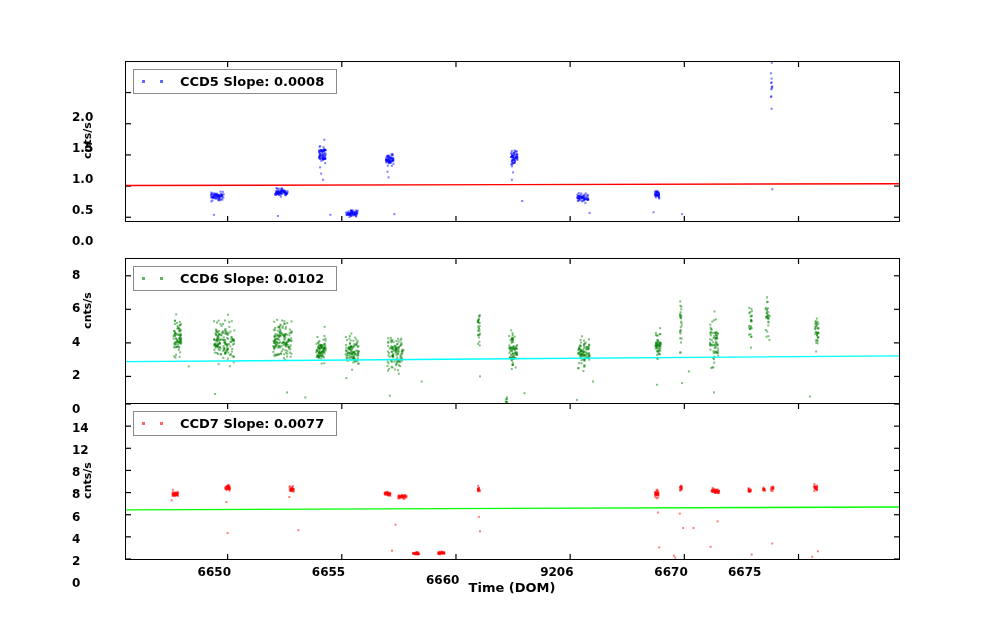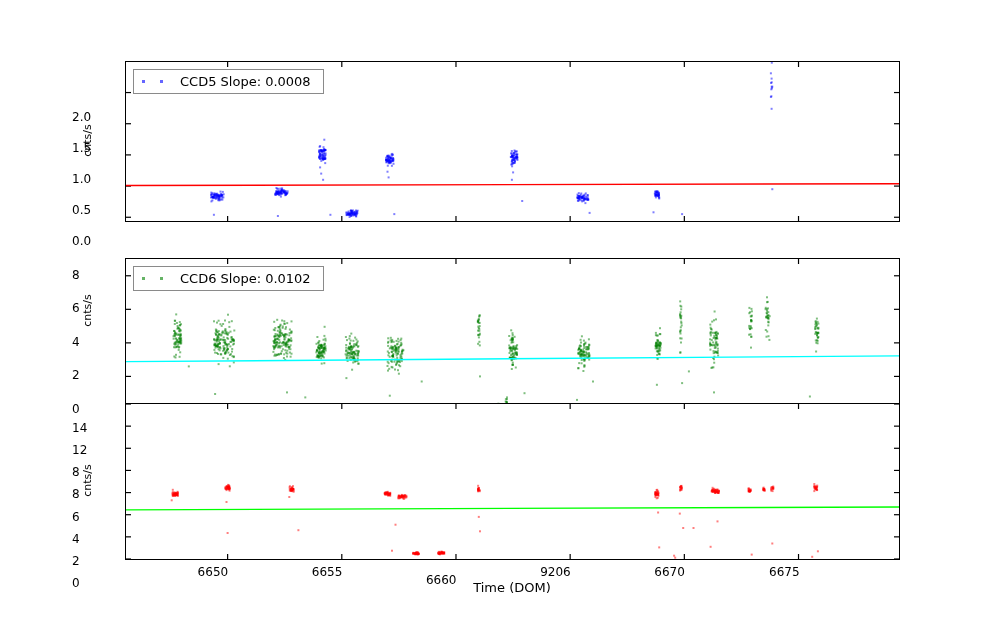--- a/index.html
+++ b/index.html
@@ -1,17 +1,17 @@
 <!DOCTYPE html>
 <html><head>
 <meta charset="utf-8">
 <style>
   html,body { margin:0; padding:0; background:#ffffff; }
   body { width:1000px; height:624px; font-family:"DejaVu Sans", sans-serif; color:#000; }
-  #figure { position:relative; width:1000px; height:624px; background:#ffffff; overflow:hidden; }
+  #figure { position:relative; width:1000px; height:624px; background:#ffffff; overflow:hidden;font-weight:bold; }
   .axes { position:absolute; border:1px solid #000; background:#ffffff; box-sizing:border-box; }
   #ax0 { left:125px; top:61px;  width:775px; height:161px; }
   #ax1 { left:125px; top:216px; width:775px; height:158px;margin-top:42px; }
   #ax2 { left:125px; top:403px; width:775px; height:157px; }
   .axes svg { position:absolute; left:0; top:0; display:block; }
   .legend { position:absolute; left:7px; top:7px; background:#ffffff; border:1px solid #8a8a8a;
             padding:4px 12px 4px 8px; display:flex; align-items:center; font-size:13px; line-height:15px;
             white-space:nowrap; z-index:5; }
   .ldot { width:3px; height:3px; display:inline-block; margin-right:3px; }
   .ldot.second { margin-left:12px; }
@@ -1896,20 +1896,25 @@
         <rect x="561.9" y="111.4" width="2" height="2" fill="#008000" fill-opacity="0.5"></rect>
         <rect x="587.0" y="132.4" width="2" height="2" fill="#008000" fill-opacity="0.5"></rect>
         <rect x="623.6" y="147.5" width="2" height="2" fill="#008000" fill-opacity="0.5"></rect>
         <rect x="625.8" y="144.1" width="2" height="2" fill="#008000" fill-opacity="0.5"></rect>
         <rect x="682.9" y="136.5" width="2" height="2" fill="#008000" fill-opacity="0.5"></rect>
         <line x1="0" y1="102.65806451612903" x2="773" y2="96.87096774193549" stroke="#00ffff" stroke-width="1.4"></line>
       </svg>
     </div>
 
   <div class="axes" id="ax2">
+    <div class="legend">
+      <span class="ldot" style="background: rgb(255, 0, 0); opacity: 0.6;"></span>
+      <span class="ldot second" style="background: rgb(255, 0, 0); opacity: 0.6;"></span>
+      <span class="llabel">CCD7 Slope: 0.0077</span>
+    </div>
   <svg width="773" height="155">
         <line x1="101.62038404726484" y1="0" x2="101.62038404726484" y2="5" stroke="#000" stroke-width="1.2"></line>
         <line x1="101.62038404726484" y1="155" x2="101.62038404726484" y2="150" stroke="#000" stroke-width="1.2"></line>
         <line x1="215.80059084194912" y1="0" x2="215.80059084194912" y2="5" stroke="#000" stroke-width="1.2"></line>
         <line x1="215.80059084194912" y1="155" x2="215.80059084194912" y2="150" stroke="#000" stroke-width="1.2"></line>
         <line x1="329.9807976366334" y1="0" x2="329.9807976366334" y2="5" stroke="#000" stroke-width="1.2"></line>
         <line x1="329.9807976366334" y1="155" x2="329.9807976366334" y2="150" stroke="#000" stroke-width="1.2"></line>
         <line x1="444.1610044313177" y1="0" x2="444.1610044313177" y2="5" stroke="#000" stroke-width="1.2"></line>
         <line x1="444.1610044313177" y1="155" x2="444.1610044313177" y2="150" stroke="#000" stroke-width="1.2"></line>
         <line x1="558.341211226002" y1="0" x2="558.341211226002" y2="5" stroke="#000" stroke-width="1.2"></line>
@@ -2421,15 +2426,15 @@
     <div class="ticklabel ytick" style="left: 72px; top: 485.571px;">6</div>
     <div class="ticklabel ytick" style="left: 72px; top: 463.429px;">8</div>
     <div class="ticklabel ytick" style="left: 72px; top: 441.286px;">8</div>
     <div class="ticklabel ytick" style="left: 72px; top: 419.143px;">12</div>
     <div class="ticklabel ytick" style="left: 72px; top: 397px;">14</div>
     <div class="ticklabel xtick" style="left: 197.62px; top: 565px;">6650</div>
     <div class="ticklabel xtick" style="left: 311.801px; top: 565px;">6655</div>
     <div class="ticklabel xtick" style="left: 425.981px; top: 565px; margin-top: 8px;">6660</div>
     <div class="ticklabel xtick" style="left: 540.161px; top: 565px;">9206</div>
     <div class="ticklabel xtick" style="left: 654.341px; top: 565px;">6670</div>
-    <div class="ticklabel xtick" style="left: 769px; top: 565px;">6675</div>
+    <div class="ticklabel xtick" style="left: 728px; top: 565px;">6675</div>
     <div class="ylab" style="left: 37px; top: 473.5px;">cnts/s</div>
   </div>
 
 </body></html>

